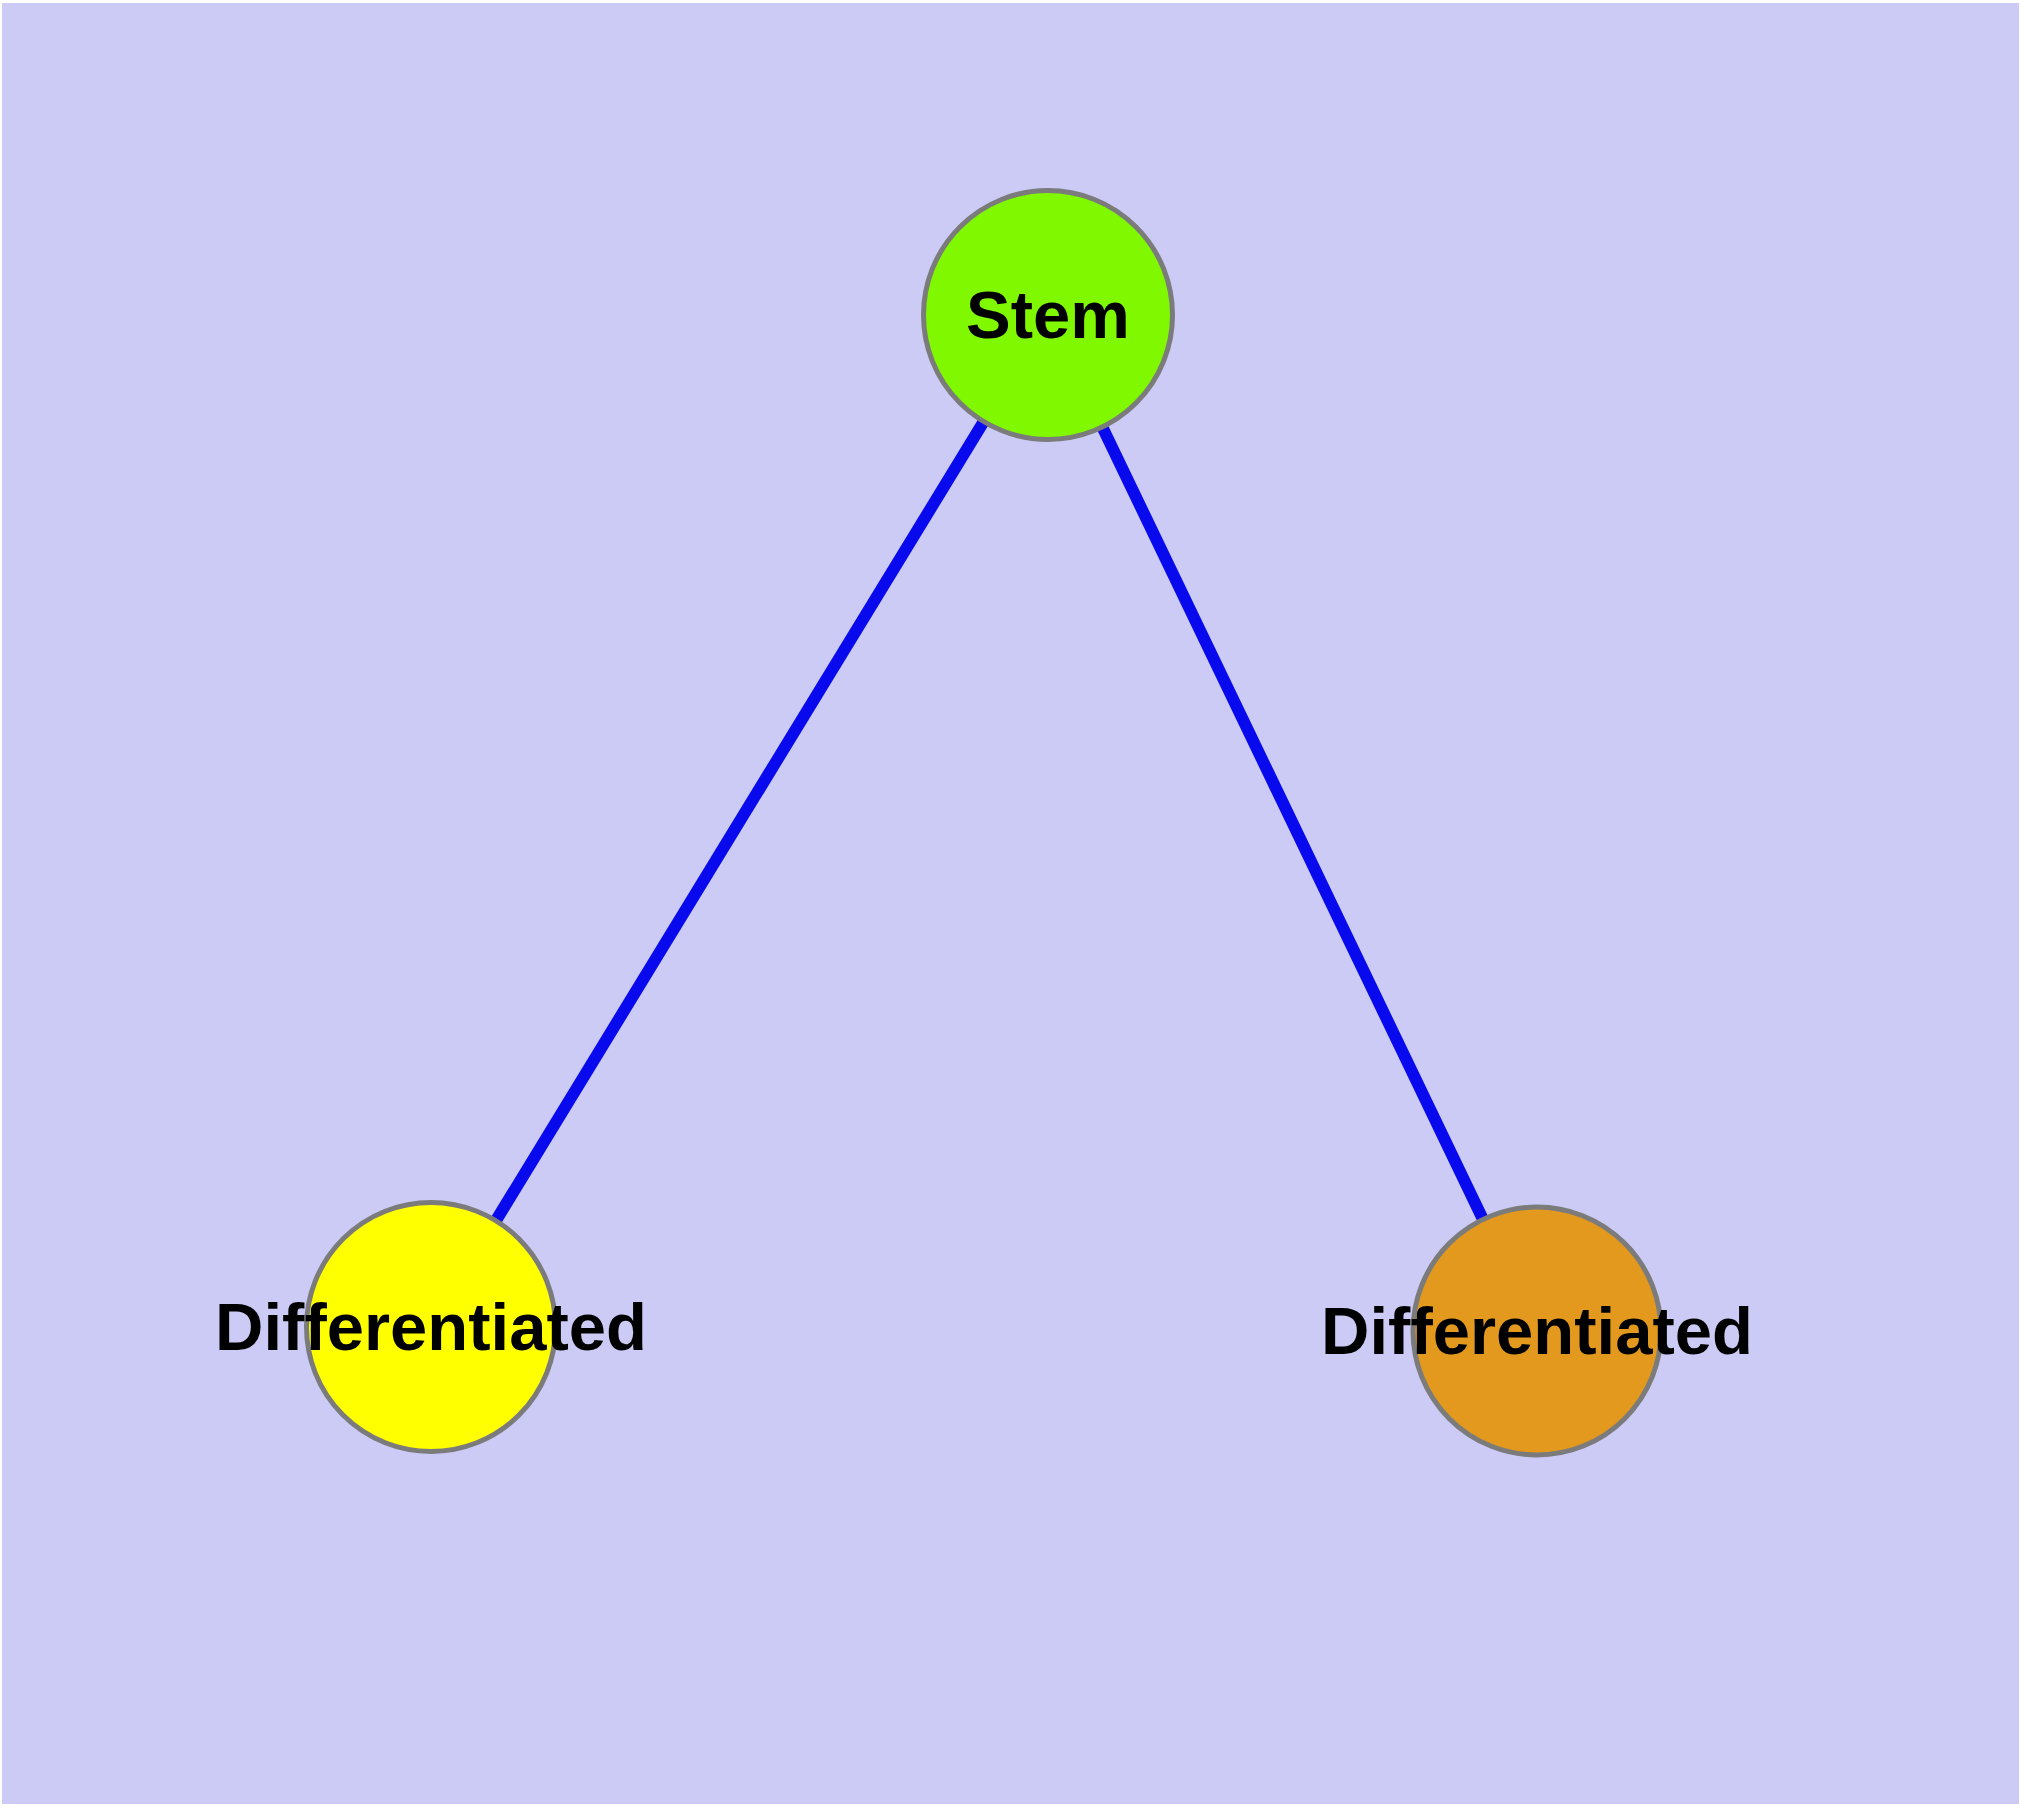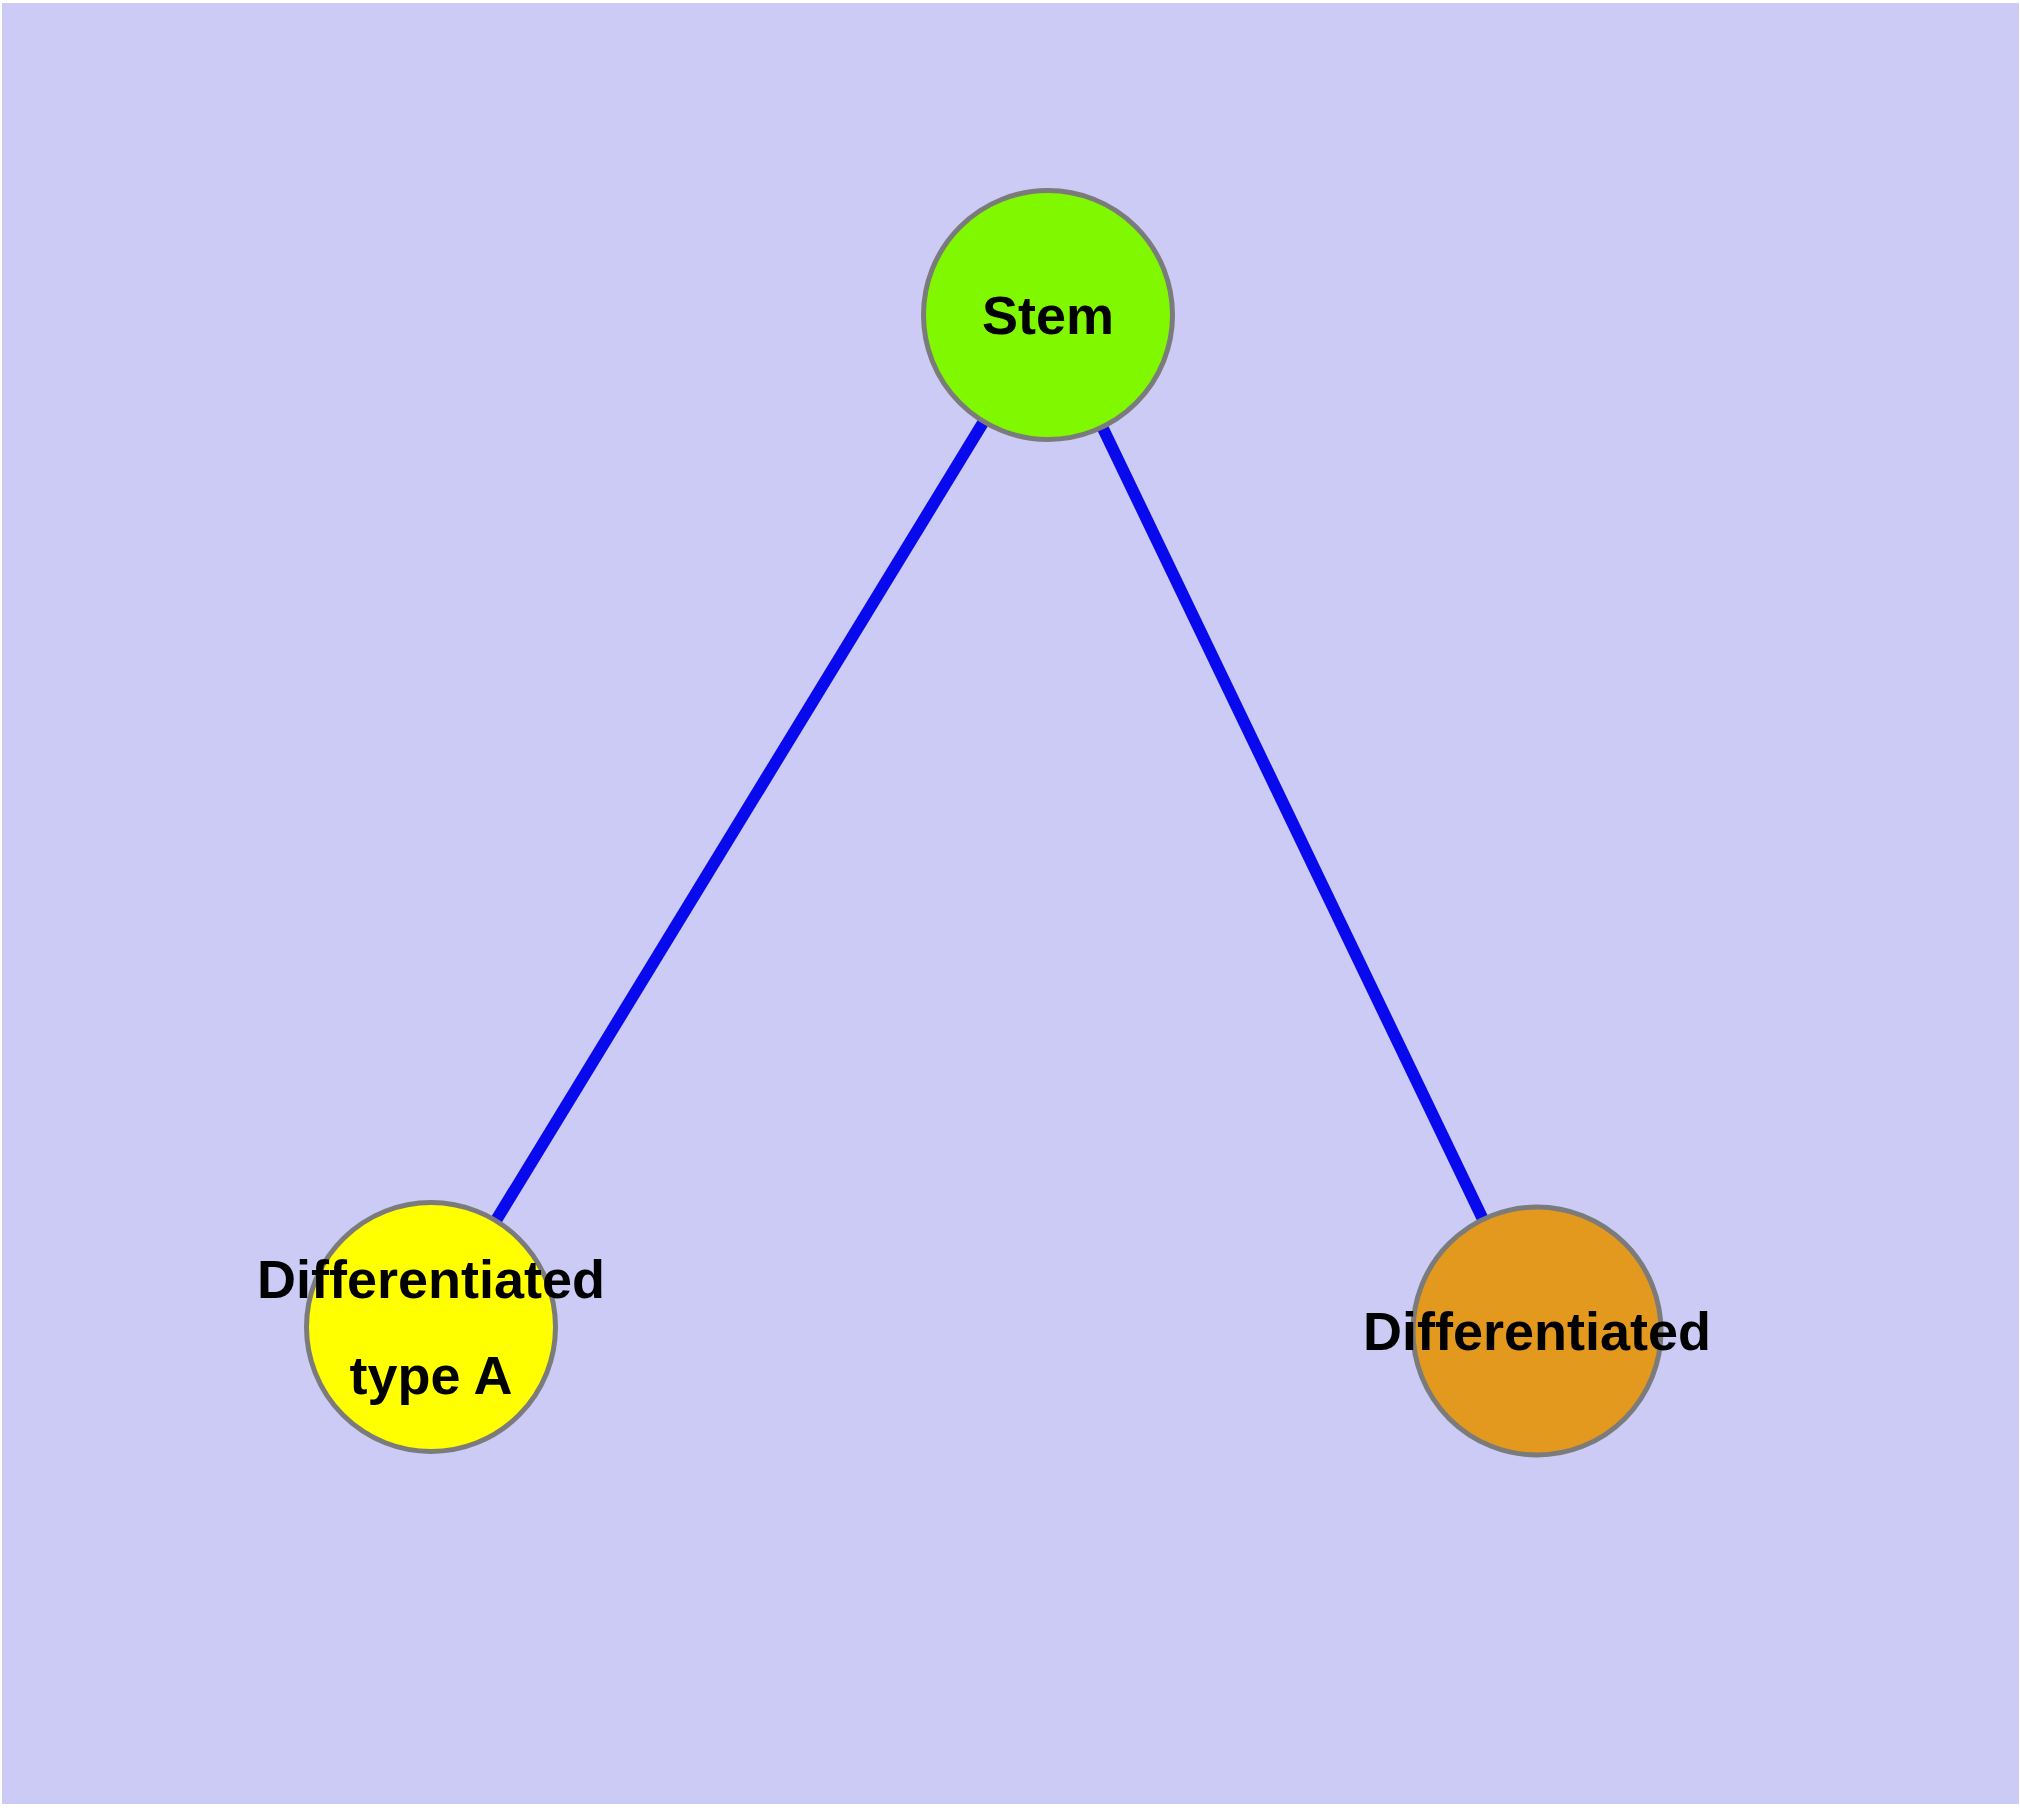--- a/index.html
+++ b/index.html
@@ -54,21 +54,21 @@
     z-index: 2;
   }
   .node-label {
     position: absolute;
     left: 0;
     top: 0;
     transform: translate(-50%, -50%);
     z-index: 3;
     text-align: center;
     font-weight: 700;
-    font-size: 54px;
+    font-size: 67px;
     line-height: 96px;
     white-space: nowrap;
   }
   .node-label span {
     display: block;
   }
 </style>
 </head>
 <body>
 
@@ -83,21 +83,20 @@
     <div class="node-circle" style="width: 254px; height: 254px; background: rgb(127, 248, 0); border-color: rgb(123, 123, 123); border-width: 5.1px;"></div>
     <div class="node-label" style="color: rgb(0, 0, 0);">
       <span>Stem</span>
     </div>
   </div>
 
   <div class="node-group" style="left: 431px; top: 1327px;">
     <div class="node-circle" style="width: 254px; height: 254px; background: rgb(255, 255, 0); border-color: rgb(123, 123, 123); border-width: 5.1px;"></div>
     <div class="node-label" style="color: rgb(0, 0, 0);">
       <span>Differentiated</span>
-      <span>type A</span>
     </div>
   </div>
 
   <div class="node-group" style="left: 1537px; top: 1331px;">
     <div class="node-circle" style="width: 253px; height: 253px; background: rgb(226, 153, 30); border-color: rgb(123, 123, 123); border-width: 5.1px;"></div>
     <div class="node-label" style="color: rgb(0, 0, 0);">
       <span>Differentiated</span>
     </div>
   </div>
 

